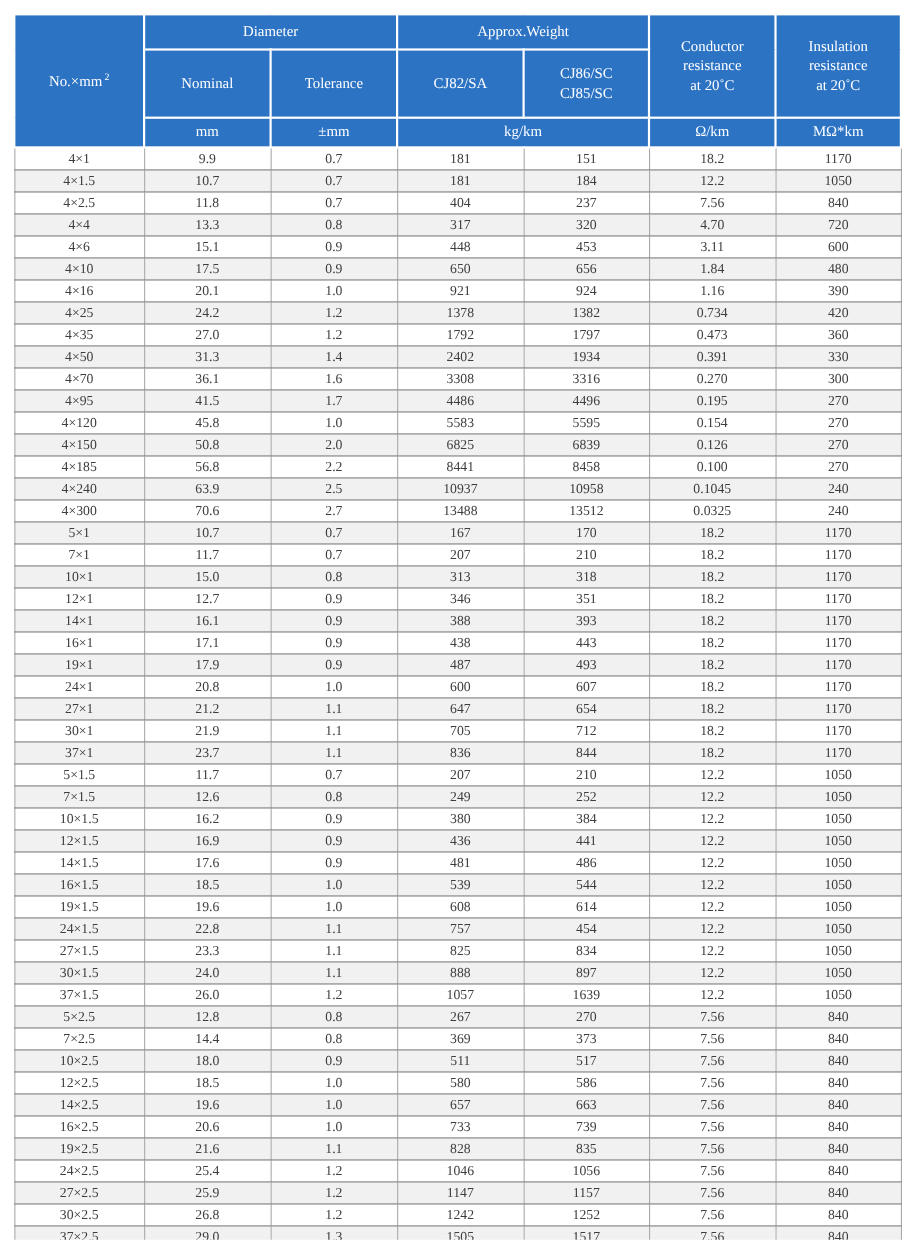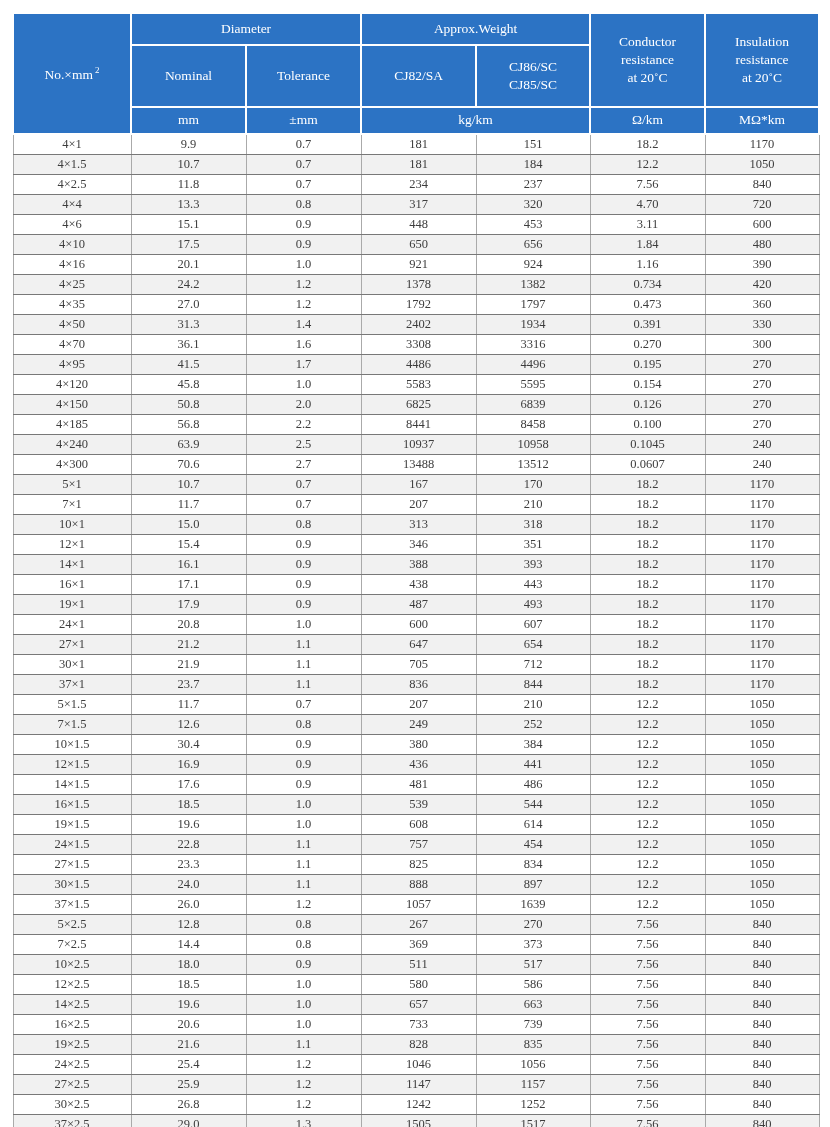--- a/index.html
+++ b/index.html
@@ -113,21 +113,21 @@
           <td>0.7</td>
           <td>181</td>
           <td>184</td>
           <td>12.2</td>
           <td>1050</td>
         </tr>
         <tr>
           <td>4×2.5</td>
           <td>11.8</td>
           <td>0.7</td>
-          <td>234</td>
+          <td>404</td>
           <td>237</td>
           <td>7.56</td>
           <td>840</td>
         </tr>
         <tr>
           <td>4×4</td>
           <td>13.3</td>
           <td>0.8</td>
           <td>317</td>
           <td>320</td>
@@ -241,21 +241,21 @@
           <td>10958</td>
           <td>0.1045</td>
           <td>240</td>
         </tr>
         <tr>
           <td>4×300</td>
           <td>70.6</td>
           <td>2.7</td>
           <td>13488</td>
           <td>13512</td>
-          <td>0.0607</td>
+          <td>0.0325</td>
           <td>240</td>
         </tr>
         <tr>
           <td>5×1</td>
           <td>10.7</td>
           <td>0.7</td>
           <td>167</td>
           <td>170</td>
           <td>18.2</td>
           <td>1170</td>
@@ -273,21 +273,21 @@
           <td>10×1</td>
           <td>15.0</td>
           <td>0.8</td>
           <td>313</td>
           <td>318</td>
           <td>18.2</td>
           <td>1170</td>
         </tr>
         <tr>
           <td>12×1</td>
-          <td>15.4</td>
+          <td>12.7</td>
           <td>0.9</td>
           <td>346</td>
           <td>351</td>
           <td>18.2</td>
           <td>1170</td>
         </tr>
         <tr>
           <td>14×1</td>
           <td>16.1</td>
           <td>0.9</td>
@@ -363,21 +363,21 @@
           <td>7×1.5</td>
           <td>12.6</td>
           <td>0.8</td>
           <td>249</td>
           <td>252</td>
           <td>12.2</td>
           <td>1050</td>
         </tr>
         <tr>
           <td>10×1.5</td>
-          <td>30.4</td>
+          <td>16.2</td>
           <td>0.9</td>
           <td>380</td>
           <td>384</td>
           <td>12.2</td>
           <td>1050</td>
         </tr>
         <tr>
           <td>12×1.5</td>
           <td>16.9</td>
           <td>0.9</td>

